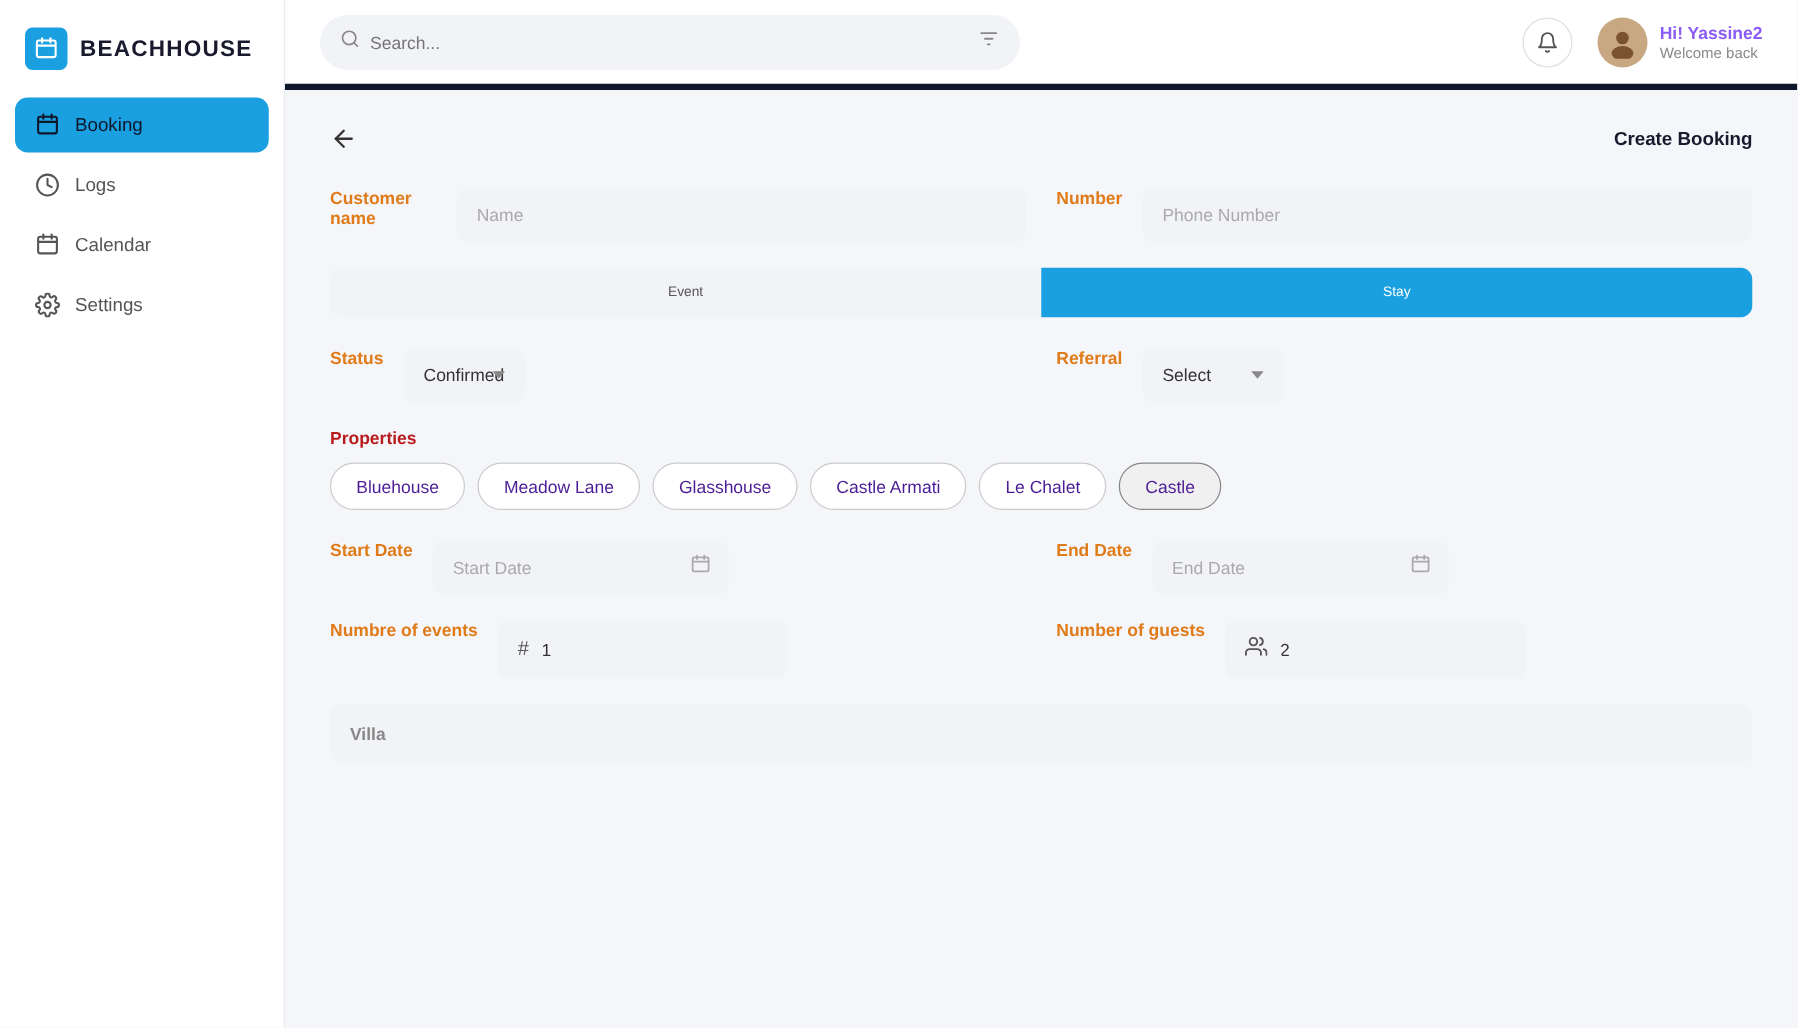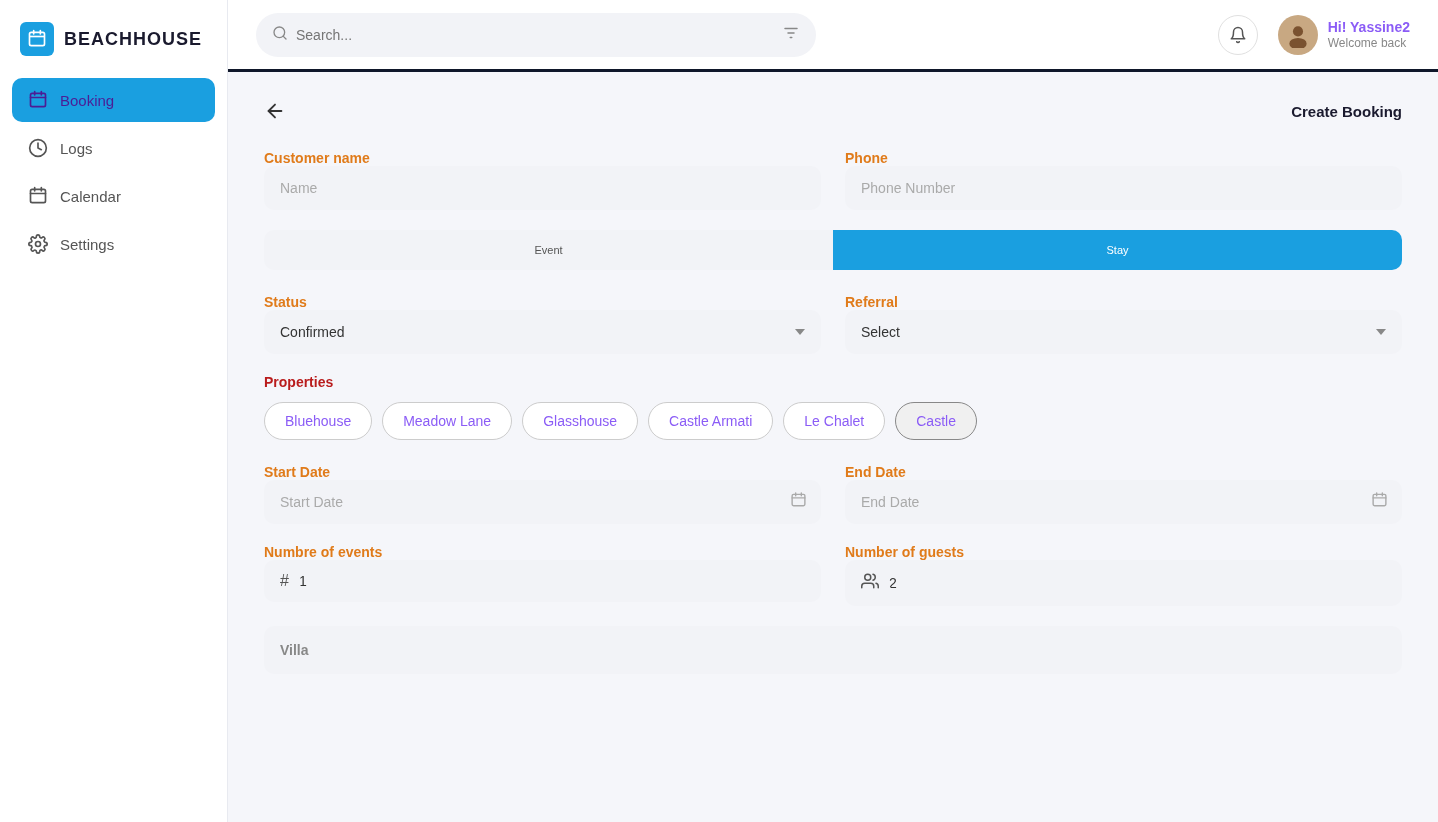--- a/index.html
+++ b/index.html
@@ -49,40 +49,40 @@
       gap: 12px;
       padding: 12px 16px;
       border-radius: 10px;
       cursor: pointer;
       font-size: 15px;
       color: #555;
       font-weight: 500;
     }
     .nav-item.active {
       background: #1a9fe0;
-      color: #4c1d95;
+      color: #0f172a;
     }
     .nav-item .nav-icon { width: 20px; height: 20px; display: flex; align-items: center; justify-content: center; }
 
     
     .main {
       flex: 1;
       display: flex;
       flex-direction: column;
       overflow: hidden;
     }
 
     
     .header {
       background: #fff;
       height: 72px;
       display: flex;
       align-items: center;
       padding: 0 28px;
-      border-bottom: 3px solid #0f172a;
+      border-bottom: 5px solid #0f172a;
       gap: 29px;
     }
     .search-bar {
       flex: 1;
       max-width: 560px;
       display: flex;
       align-items: center;
       background: #f2f3f7;
       border-radius: 24px;
       padding: 0 16px;
@@ -161,22 +161,22 @@
 
     
     .form-row {
       display: flex;
       gap: 24px;
       margin-bottom: 20px;
     }
     .form-col {
       flex: 1;
       display: flex;
-      flex-direction: column;
-      gap: 0;
+      flex-direction: row;
+      gap: 16px;
     }
     .form-label {
       font-size: 14px;
       font-weight: 600;
       color: #e07b1a;
     }
     .form-input {
       background: #f2f3f7;
       border: none;
       border-radius: 10px;
@@ -259,21 +259,21 @@
       display: flex;
       gap: 10px;
       flex-wrap: wrap;
     }
     .chip {
       padding: 10px 20px;
       border-radius: 50px;
       border: 1.5px solid #ccc;
       background: #fff;
       font-size: 14px;
-      color: #8b5cf6;
+      color: #4c1d95;
       cursor: pointer;
       font-weight: 500;
     }
     .chip.selected {
       border-color: #888;
       background: #f0f0f0;
     }
 
     
     .date-input-wrapper {
@@ -440,21 +440,21 @@
       </button>
       <h1 class="page-title">Create Booking</h1>
     </div>
 
     <div class="form-row">
       <div class="form-col">
         <label class="form-label">Customer name</label>
         <input class="form-input" type="text" placeholder="Name" style="">
       </div>
       <div class="form-col">
-        <label class="form-label">Phone</label>
+        <label class="form-label">Number</label>
         <input class="form-input" type="text" placeholder="Phone Number" style="">
       </div>
     </div>
 
     <div class="toggle-row">
       <button class="toggle-btn inactive">Event</button>
       <button class="toggle-btn active">Stay</button>
     </div>
 
     <div class="form-row">

